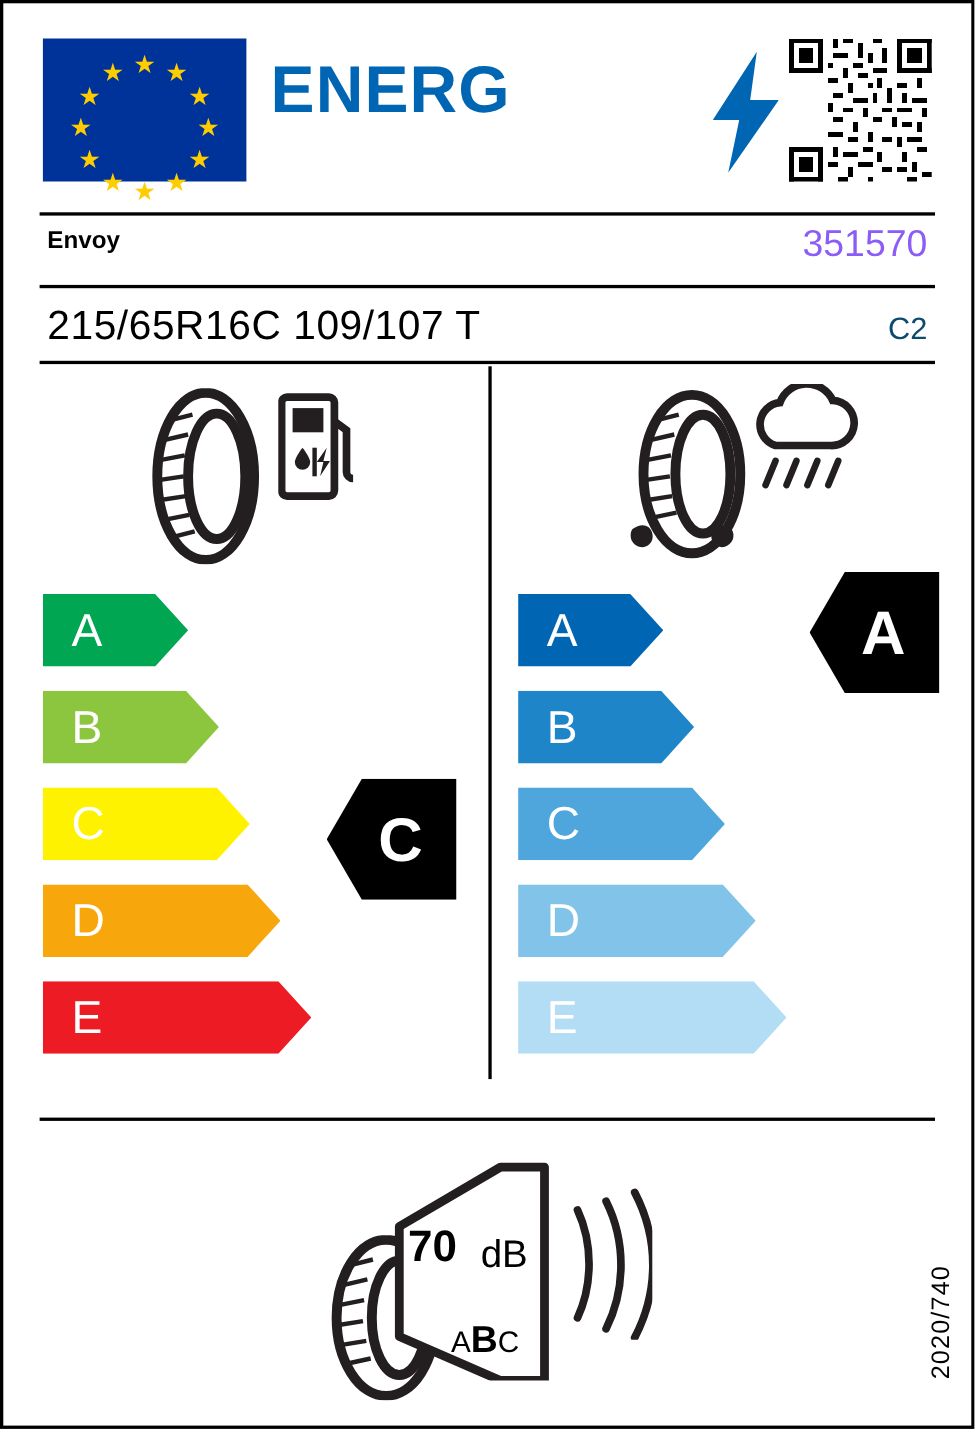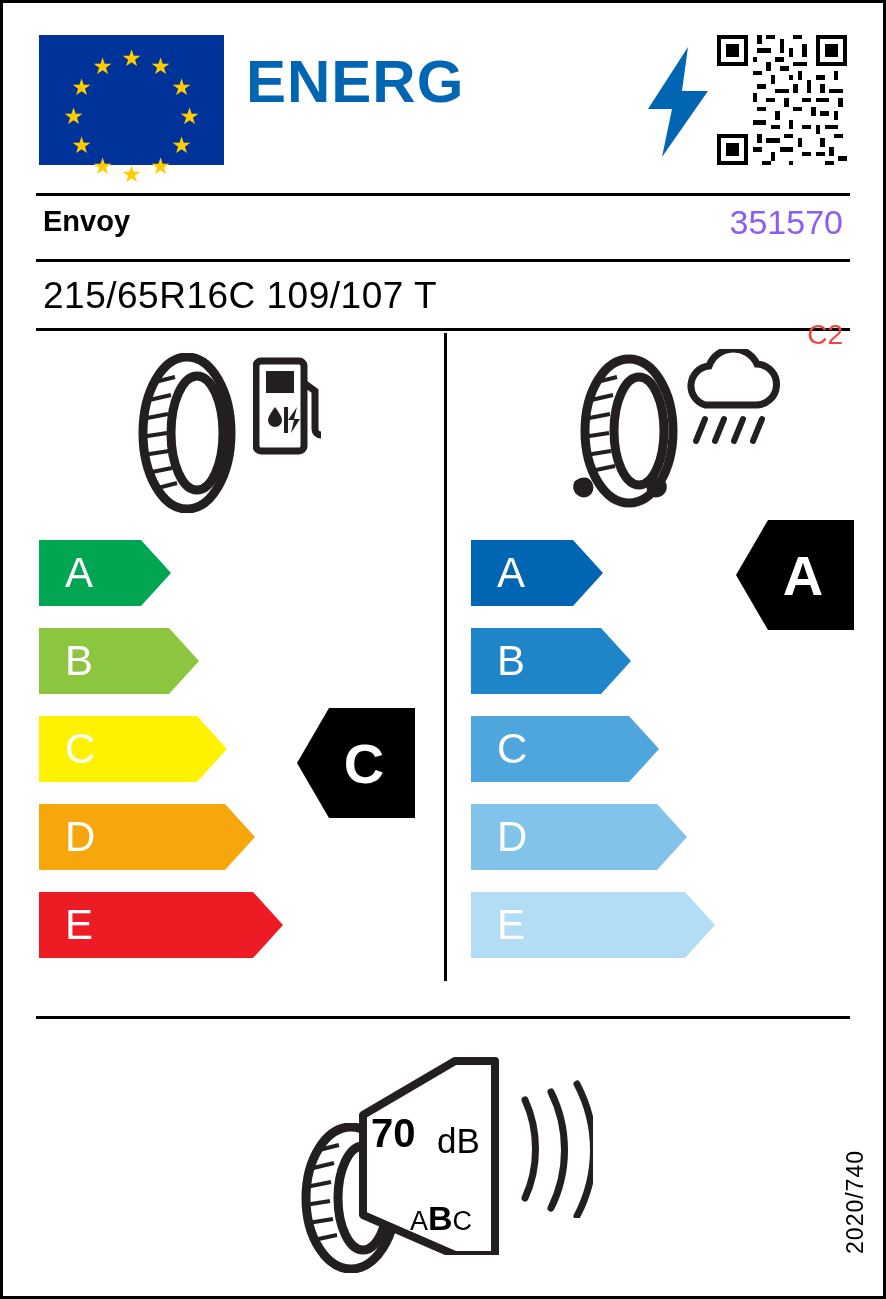--- a/index.html
+++ b/index.html
@@ -74,21 +74,21 @@
   }
   .rule-brand-top { top: 190px; }
   .rule-brand-bot { top: 256px; }
   .rule-size-bot  { top: 325px; }
   .rule-noise-top { top: 1013px; }
 
   .brand {
     position: absolute;
     left: 40px;
     top: 202px;
-    font-size: 29px;
+    font-size: 22px;
     font-weight: bold;
     color: #000;
   }
   .sku {
     position: absolute;
     right: 40px;
     top: 200px;
     font-size: 34px;
     color: #8b5cf6;
   }
@@ -98,22 +98,21 @@
     top: 272px;
     font-size: 37px;
     color: #000;
     letter-spacing: 0.5px;
   }
   .cls {
     position: absolute;
     right: 40px;
     top: 280px;
     font-size: 28px;
-    color: #ef4444;
-    margin-top: 36px;
+    color: #0c4a6e;
   }
 
   
   .mid-divider {
     position: absolute;
     left: 441px;
     top: 330px;
     width: 3px;
     height: 648px;
     background: #000;

